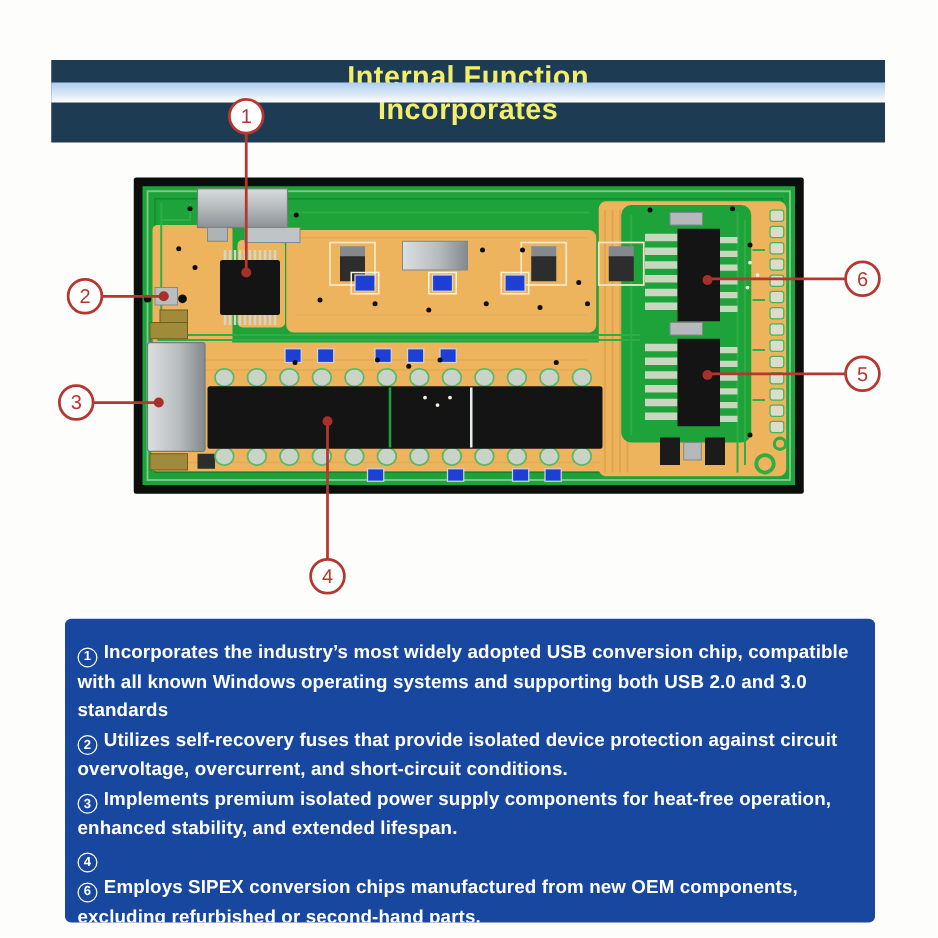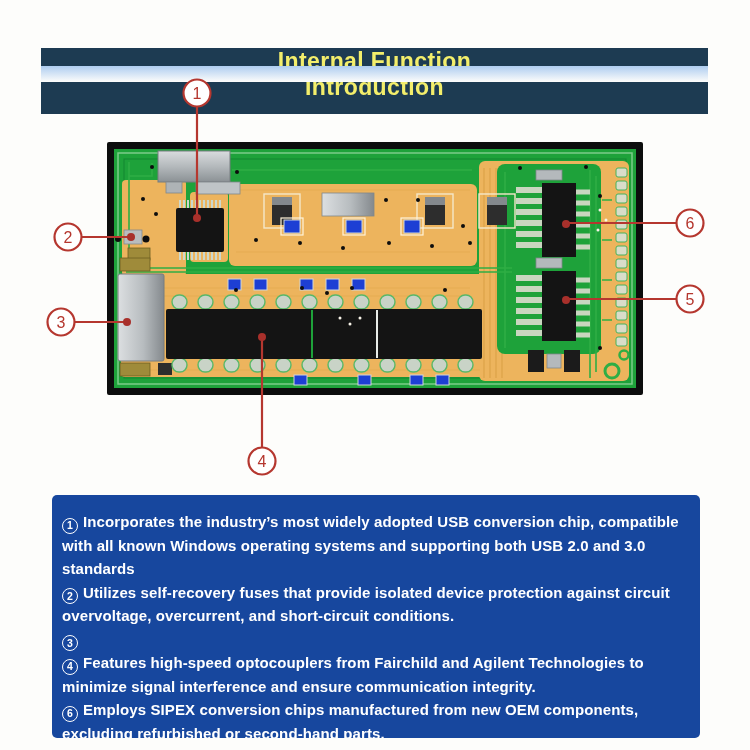--- a/index.html
+++ b/index.html
@@ -41,21 +41,21 @@
   }
   svg text{font-family:"Liberation Sans",sans-serif;}
 </style>
 </head>
 <body>
 
 <div class="page">
 
   <div class="header">
     <div class="title-line">Internal Function</div>
-    <div class="title-line">Introduction</div>
+    <div class="title-line">Incorporates</div>
   </div>
   <div class="header-fade"></div>
 
   <svg class="figure-svg" width="750" height="404" viewBox="0 78 750 404">
     <defs>
       <linearGradient id="gMetalV" x1="0" y1="0" x2="0" y2="1">
         <stop offset="0" stop-color="#d9dcde"></stop>
           <stop offset=".5" stop-color="#b4b9bc"></stop>
           <stop offset="1" stop-color="#8b9195"></stop>
       </linearGradient>
@@ -307,26 +307,26 @@
         </span><span>Incorporates the industry’s most widely adopted USB conversion chip, compatible with all known Windows operating systems and supporting both USB 2.0 and 3.0 standards</span>
     </div>
     <div class="note">
       <span class="nmark">
           <span>2</span>
         </span><span>Utilizes self-recovery fuses that provide isolated device protection against circuit overvoltage, overcurrent, and short-circuit conditions.</span>
     </div>
     <div class="note">
       <span class="nmark">
           <span>3</span>
+        </span><span>Implements premium isolated power supply components for heat-free operation, enhanced stability, and extended lifespan.</span>
+    </div>
+    <div class="note">
+      <span class="nmark">
+          <span>4</span>
         </span>
-    </div>
-    <div class="note">
-      <span class="nmark">
-          <span>4</span>
-        </span><span>Features high-speed optocouplers from Fairchild and Agilent Technologies to minimize signal interference and ensure communication integrity.</span>
     </div>
     <div class="note">
       <span class="nmark">
           <span>6</span>
         </span><span>Employs SIPEX conversion chips manufactured from new OEM components, excluding refurbished or second-hand parts.</span>
     </div>
   </div>
 
 </div>
 

